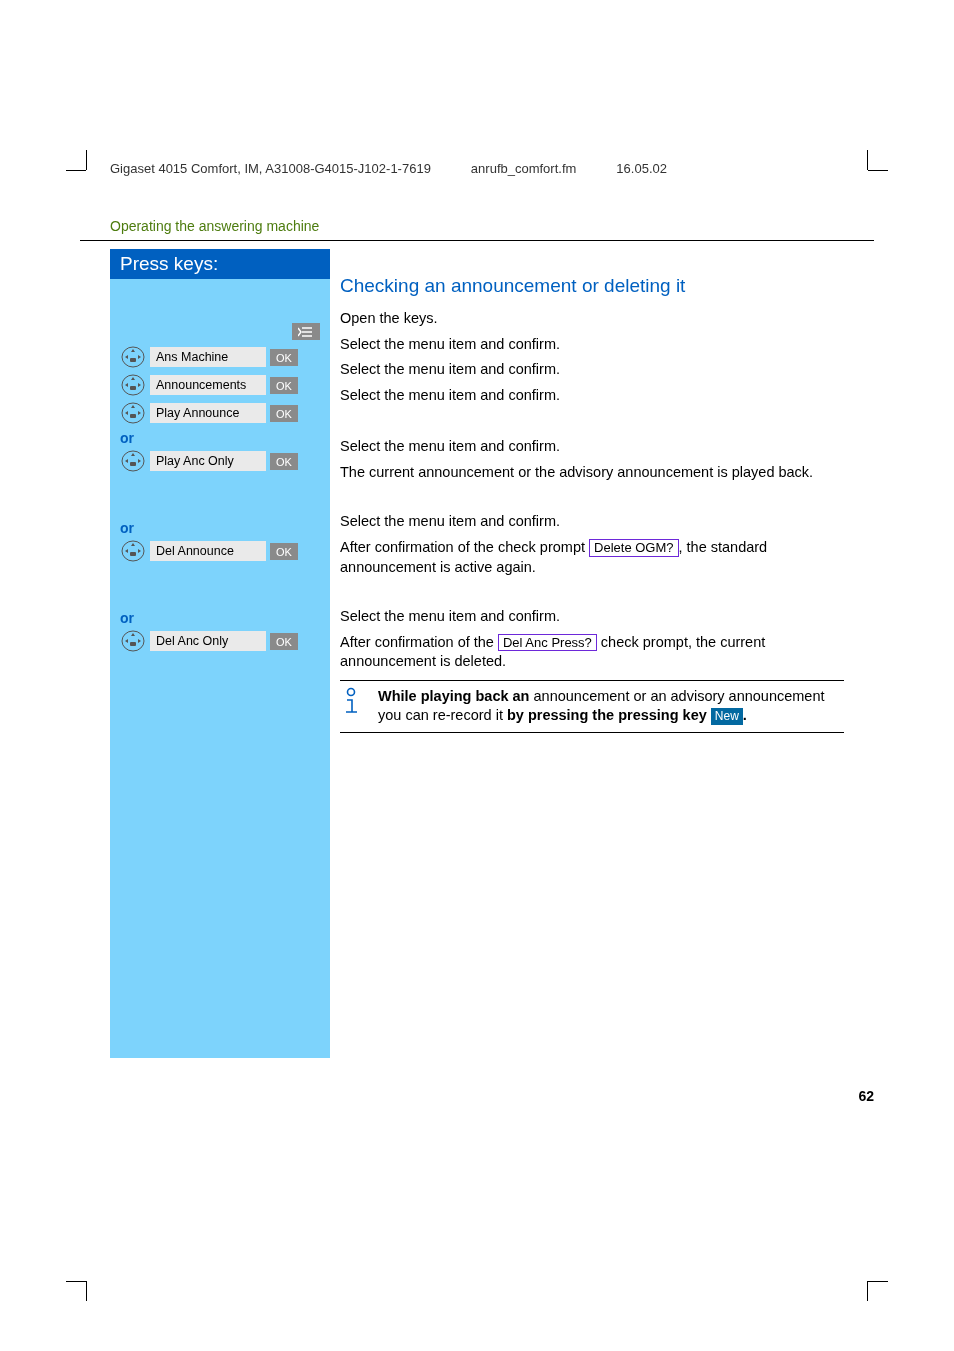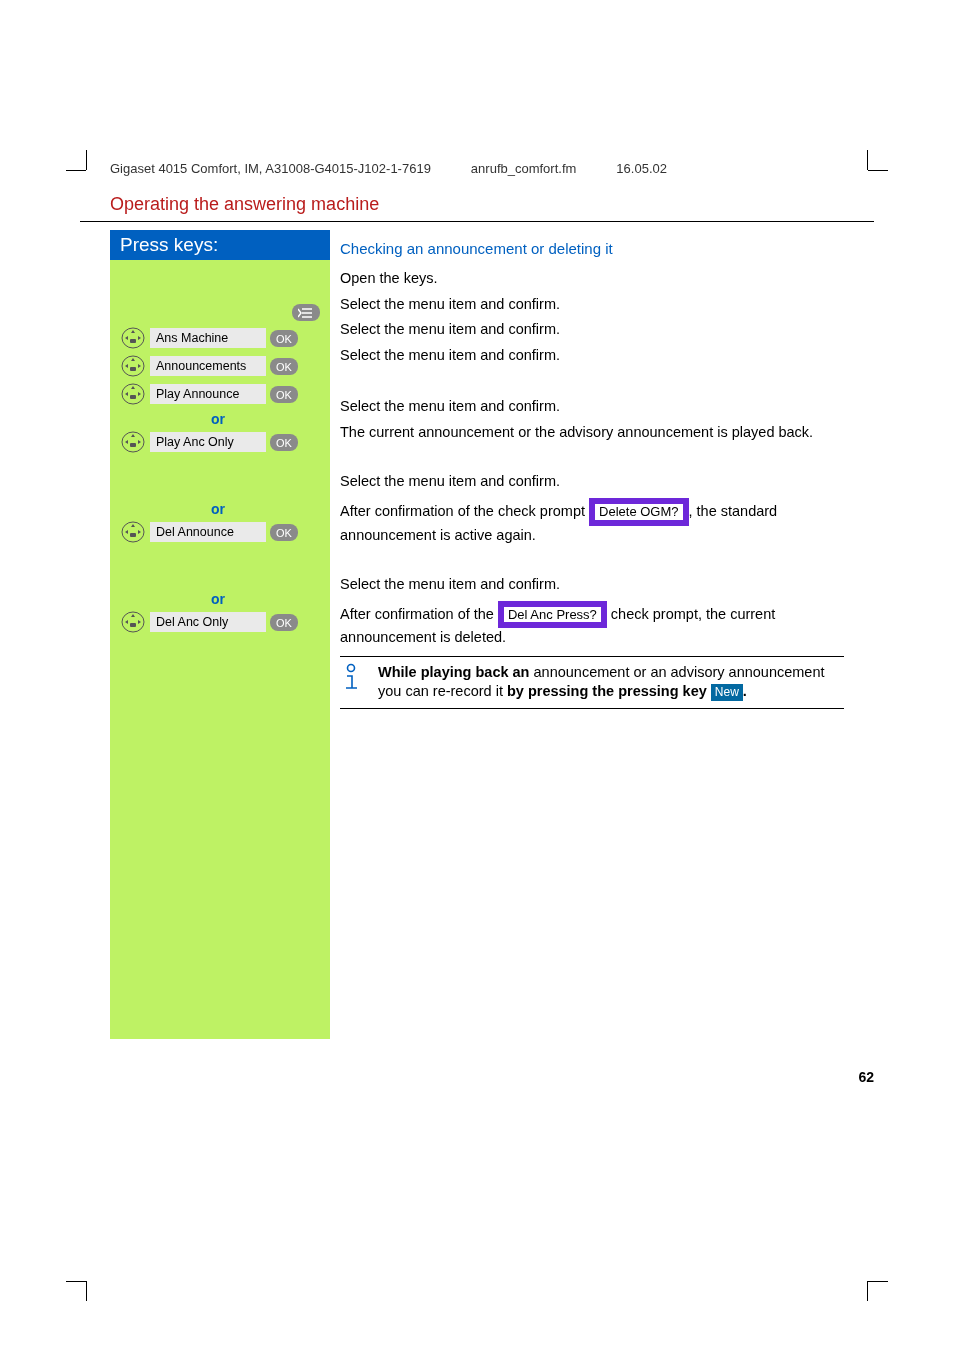--- a/index.html
+++ b/index.html
@@ -24,62 +24,62 @@
   .header-line {
     padding: 0 30px;
     font-size: 13px;
     color: #333;
     display: flex;
     gap: 40px;
     margin-top: 110px;
   }
   .section-title {
     padding: 0 30px;
-    margin-top: 18px;
-    font-size: 18px;
-    color: #b91c1c;
+    margin-top: 42px;
+    font-size: 14px;
+    color: #4d7c0f;
     border-bottom: 1.5px solid #000;
     padding-bottom: 6px;
   }
   .content-wrap {
     display: flex;
     margin: 8px 30px 0 30px;
     gap: 0;
   }
   .left-col {
     width: 220px;
-    background: #bef264;
+    background: #7dd3fc;
   }
   .left-col-header {
     background: #0060c0;
     color: #fff;
     padding: 4px 10px;
     font-size: 19px;
     font-family: Arial, sans-serif;
   }
   .left-body {
     padding: 8px 10px 400px 10px;
   }
   .right-col {
     flex: 1;
     padding: 10px 0 0 10px;
   }
   .blue-heading {
     color: #0060c0;
-    font-size: 15px;
-    margin: 0 0 12px 0;
+    font-size: 19px;
+    margin: 16px 0 12px 0;
   }
   .row {
     display: flex;
     align-items: center;
     margin-bottom: 6px;
   }
   .row-spacer { min-height: 29px; }
   .or-row {
-    text-align: center;
+    text-align: left;
     color: #0060c0;
     font-weight: bold;
     font-size: 14px;
     padding-right: 4px;
     margin: 4px 0;
   }
   .dpad {
     width: 26px; height: 22px;
     display: inline-flex;
     align-items: center;
@@ -98,31 +98,30 @@
   .ok-btn, .menu-icon-btn {
     display: inline-flex;
     align-items: center;
     justify-content: center;
     background: #8a8a8a;
     color: #fff;
     font-size: 11px;
     width: 28px;
     height: 17px;
     margin-top: 1px;
-    border-radius: 8px;
   }
   .right-text {
     font-size: 14.5px;
     line-height: 1.35;
     margin-bottom: 6px;
     color:#000;
   }
   .inline-box {
     display: inline-block;
-    border: 6px solid #6d28d9;
+    border: 1px solid #6d28d9;
     padding: 0 4px;
     font-size: 13px;
     background: #fff;
     vertical-align: baseline;
     line-height: 1.2;
   }
   .inline-gray {
     display: inline-block;
     background: #0369a1;
     color: #fff;

